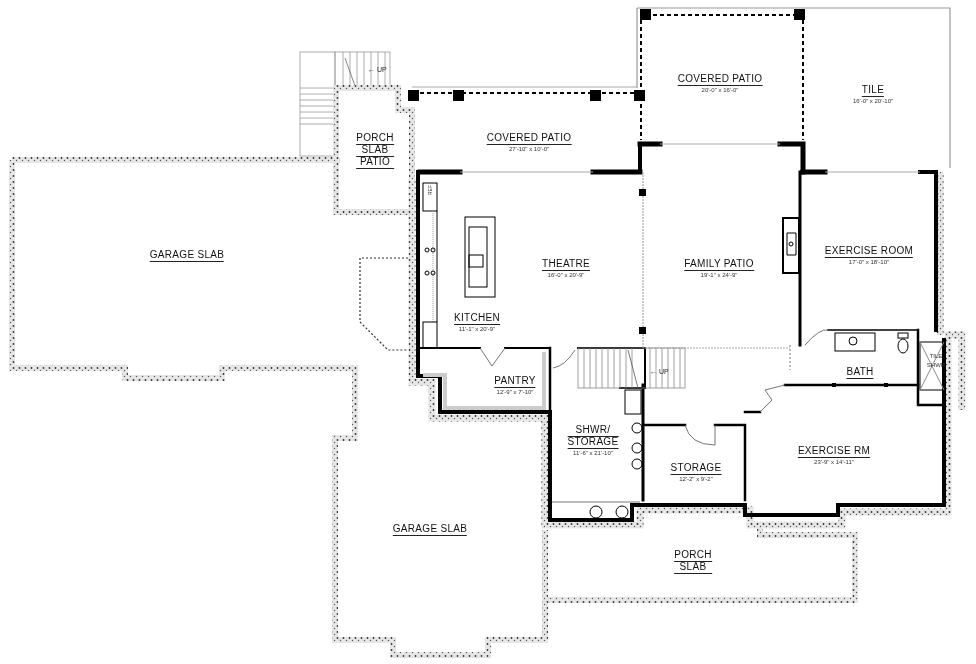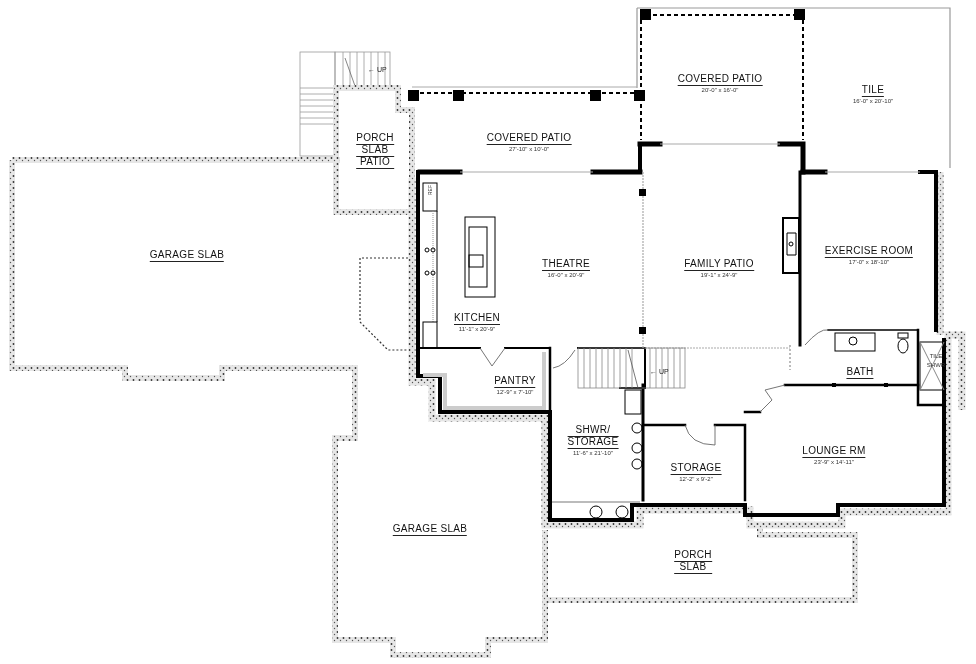--- a/index.html
+++ b/index.html
@@ -241,21 +241,21 @@
 <div class="lbl" style="left:593px;top:425px">
   <span class="nm nm2">SHWR/</span>
   <span class="nm nm2">STORAGE</span>
   <span class="dm">11'-6" x 21'-10"</span>
 </div>
 <div class="lbl" style="left:696px;top:457px">
   <span class="nm">STORAGE</span>
   <span class="dm">12'-2" x 9'-2"</span>
 </div>
 <div class="lbl" style="left:834px;top:440px">
-  <span class="nm">LOUNGE RM</span>
+  <span class="nm">EXERCISE RM</span>
   <span class="dm">23'-9" x 14'-11"</span>
 </div>
 <div class="lbl" style="left:430px;top:518px">
   <span class="nm">GARAGE SLAB</span>
 </div>
 <div class="lbl" style="left:693px;top:550px">
   <span class="nm nm2">PORCH</span>
   <span class="nm nm2">SLAB</span>
 </div>
 

